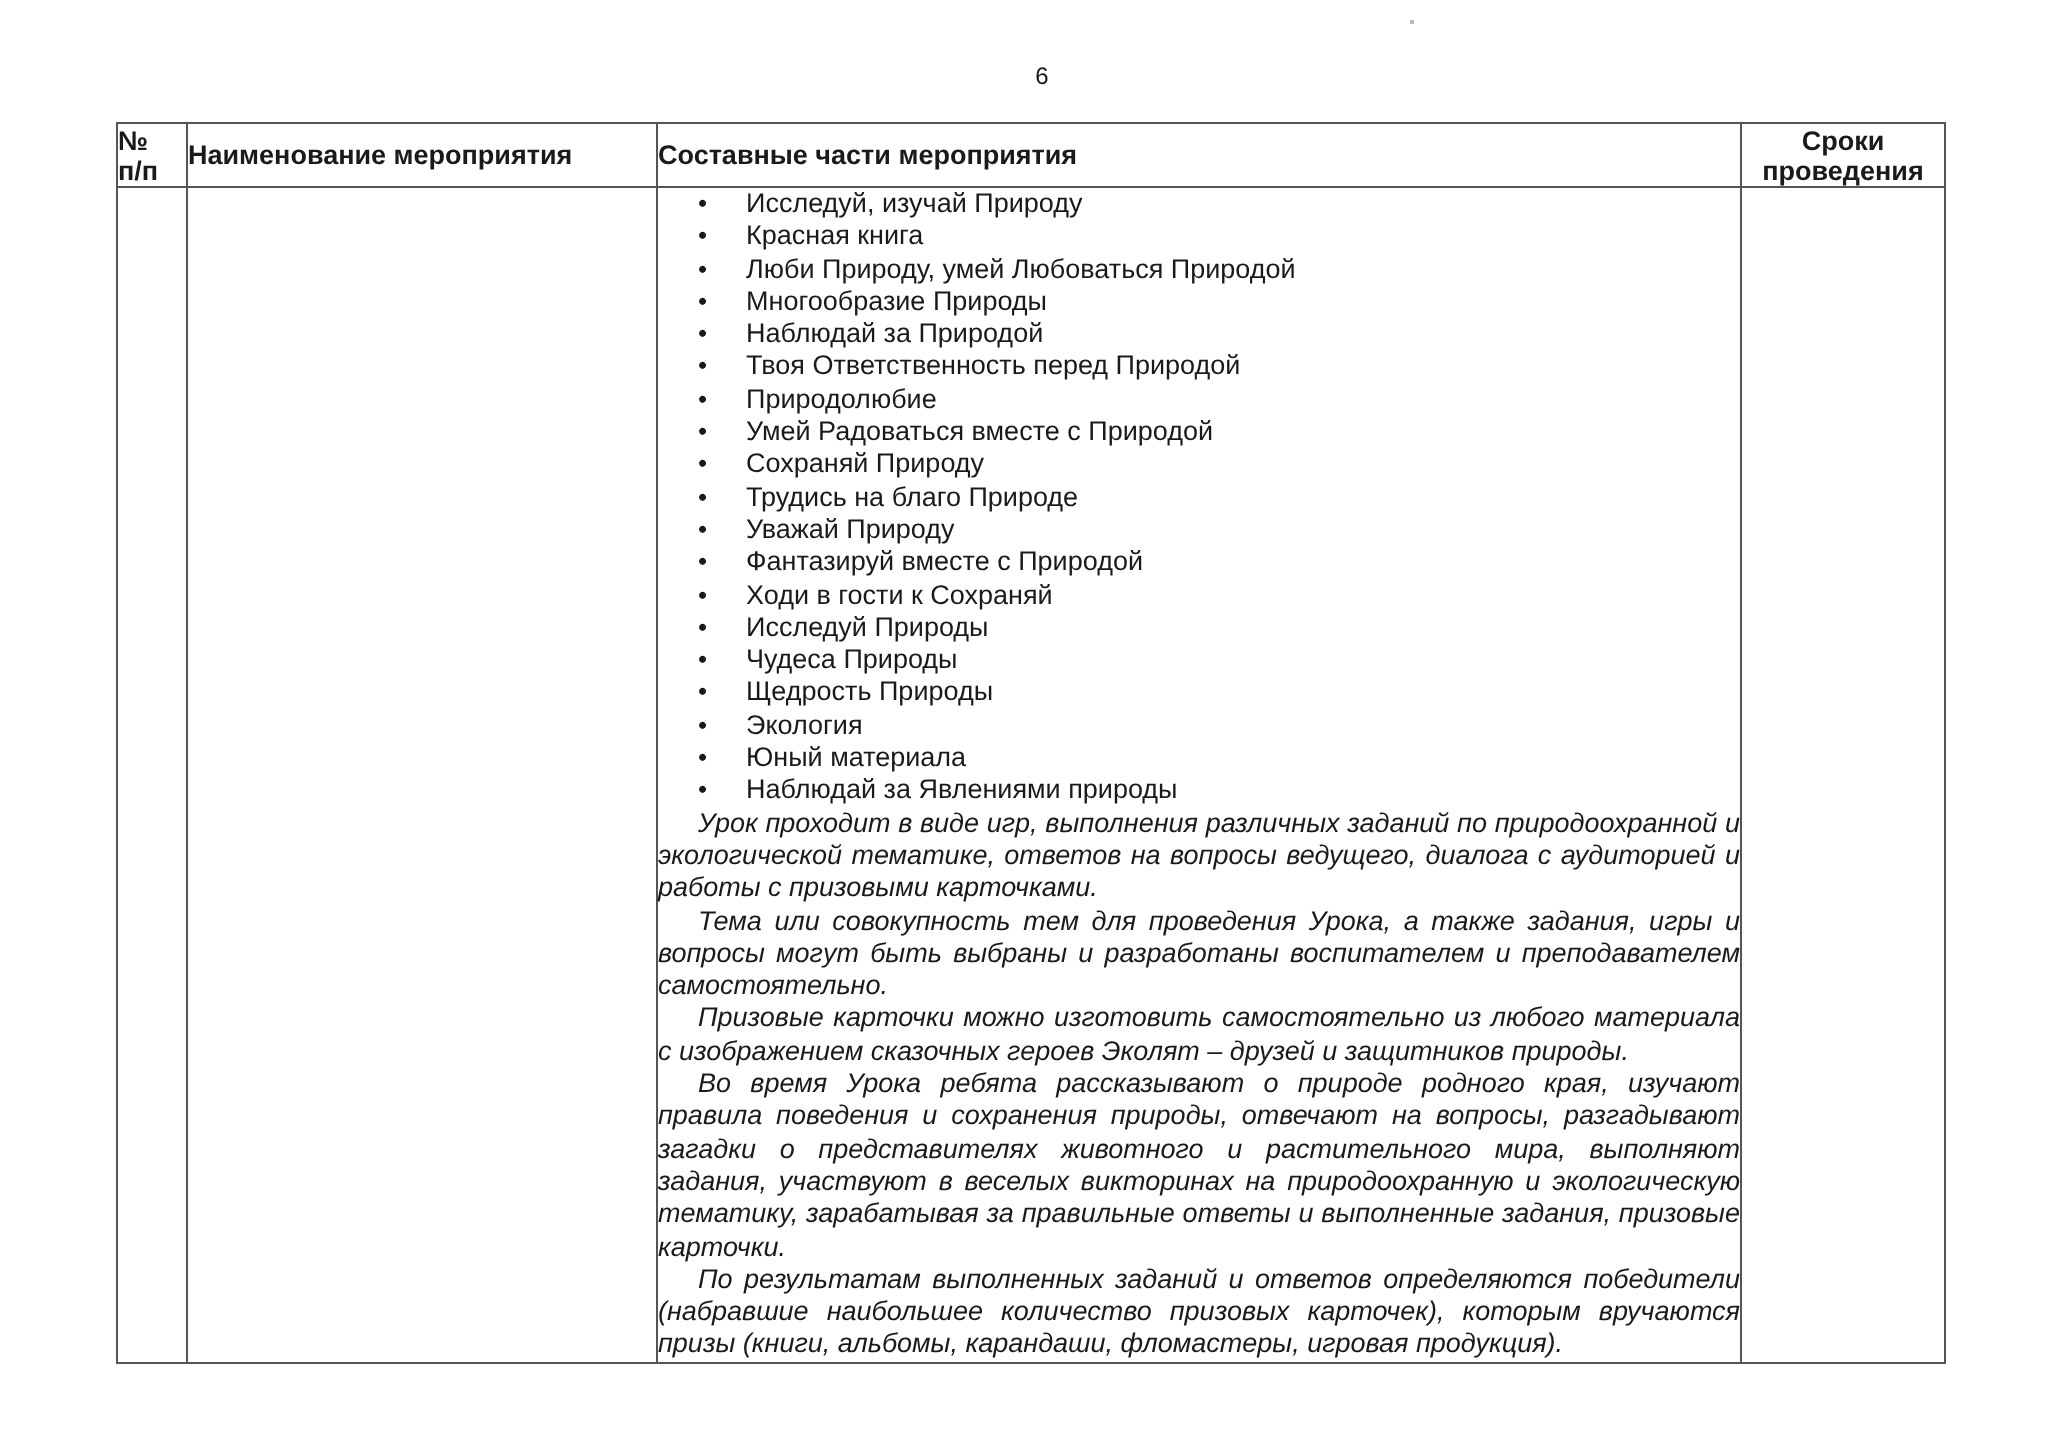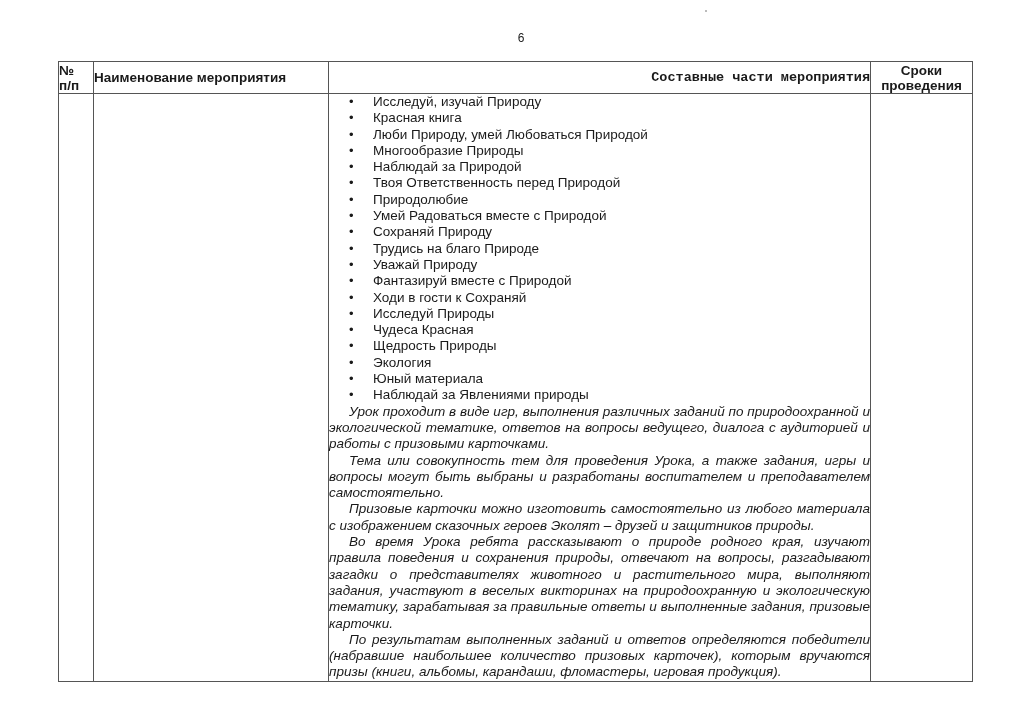--- a/index.html
+++ b/index.html
@@ -17,21 +17,21 @@
   }
   table.main th, table.main td {
     border:1px solid #555; vertical-align:top; padding:0;
   }
   table.main th {
     font-weight:bold; font-size:13.5px; height:31px; vertical-align:middle; line-height:15px;
   }
   col.c1 { width:35px; } col.c2 { width:235px; } col.c3 { width:542px; } col.c4 { width:102px; }
   th.h-num { text-align:left; padding-left:5px; }
   th.h-name { text-align:left; }
-  th.h-parts { text-align:right;font-family:Liberation Mono, monospace; }
+  th.h-parts { text-align:left; }
   th.h-dates { }
   td.parts { font-size:13.5px; line-height:16.3px; padding:2px 4px 2px 5px; }
   ul.items { list-style:none; margin:0; padding:0; }
   ul.items li { position:relative; padding-left:44px; }
   ul.items li .bullet { position:absolute; left:20px; top:0; font-size:13px; }
   p.para { margin:0; text-align:justify; text-indent:20px;font-style:italic; }
   td.body-cell { height:552px; }
 </style>
 </head>
 <body>
@@ -73,21 +73,21 @@
             <li><span class="bullet">•</span><span>Наблюдай за Природой</span></li>
             <li><span class="bullet">•</span><span>Твоя Ответственность перед Природой</span></li>
             <li><span class="bullet">•</span><span>Природолюбие</span></li>
             <li><span class="bullet">•</span><span>Умей Радоваться вместе с Природой</span></li>
             <li><span class="bullet">•</span><span>Сохраняй Природу</span></li>
             <li><span class="bullet">•</span><span>Трудись на благо Природе</span></li>
             <li><span class="bullet">•</span><span>Уважай Природу</span></li>
             <li><span class="bullet">•</span><span>Фантазируй вместе с Природой</span></li>
             <li><span class="bullet">•</span><span>Ходи в гости к Сохраняй</span></li>
             <li><span class="bullet">•</span><span>Исследуй Природы</span></li>
-            <li><span class="bullet">•</span><span>Чудеса Красная</span></li>
+            <li><span class="bullet">•</span><span>Чудеса Природы</span></li>
             <li><span class="bullet">•</span><span>Щедрость Природы</span></li>
             <li><span class="bullet">•</span><span>Экология</span></li>
             <li><span class="bullet">•</span><span>Юный материала</span></li>
             <li><span class="bullet">•</span><span>Наблюдай за Явлениями природы</span></li>
           </ul>
         <div id="para-list">
             <p class="para">Урок проходит в виде игр, выполнения различных заданий по природоохранной и экологической тематике, ответов на вопросы ведущего, диалога с аудиторией и работы с призовыми карточками.</p>
             <p class="para">Тема или совокупность тем для проведения Урока, а также задания, игры и вопросы могут быть выбраны и разработаны воспитателем и преподавателем самостоятельно.</p>
             <p class="para">Призовые карточки можно изготовить самостоятельно из любого материала с изображением сказочных героев Эколят – друзей и защитников природы.</p>
             <p class="para">Во время Урока ребята рассказывают о природе родного края, изучают правила поведения и сохранения природы, отвечают на вопросы, разгадывают загадки о представителях животного и растительного мира, выполняют задания, участвуют в веселых викторинах на природоохранную и экологическую тематику, зарабатывая за правильные ответы и выполненные задания, призовые карточки.</p>

